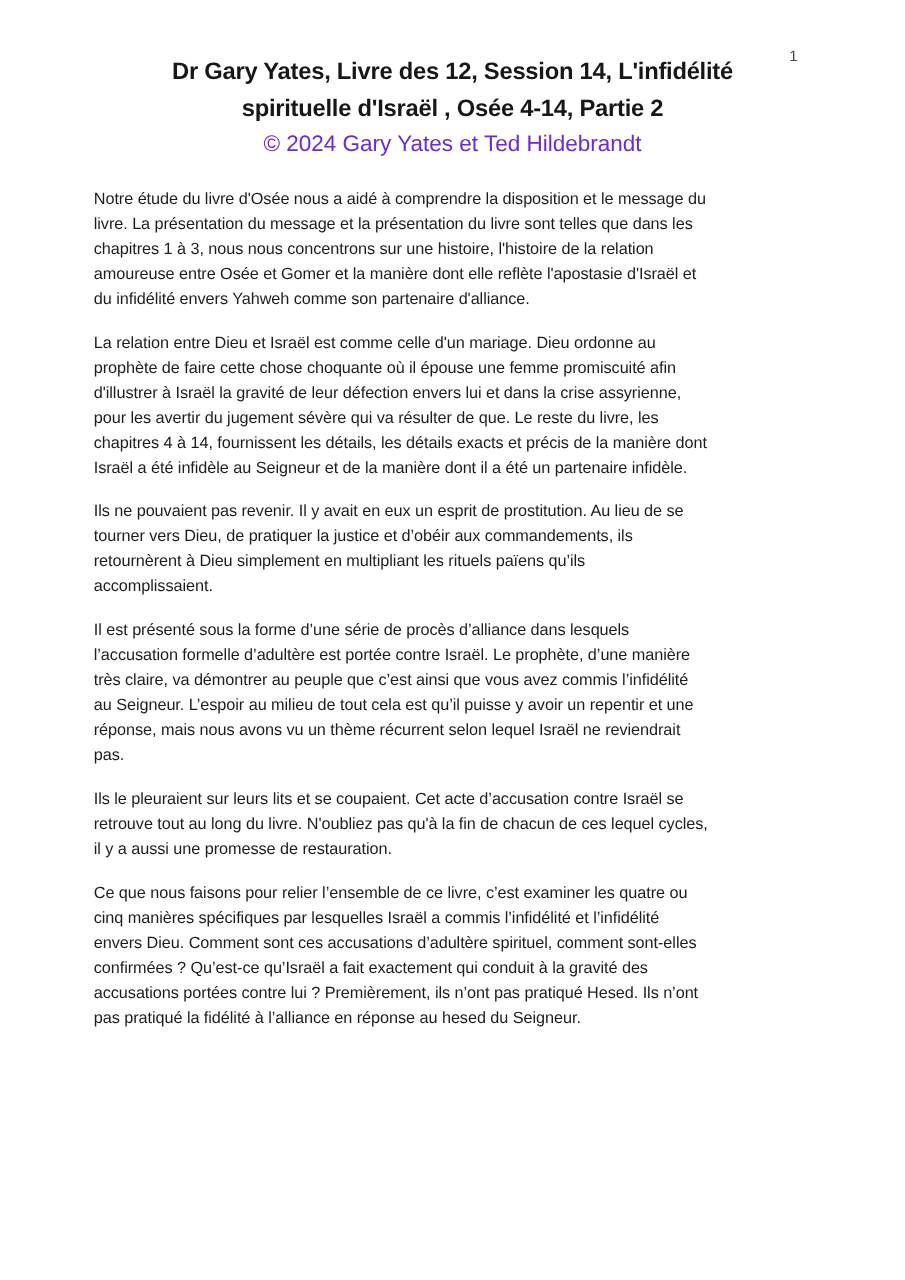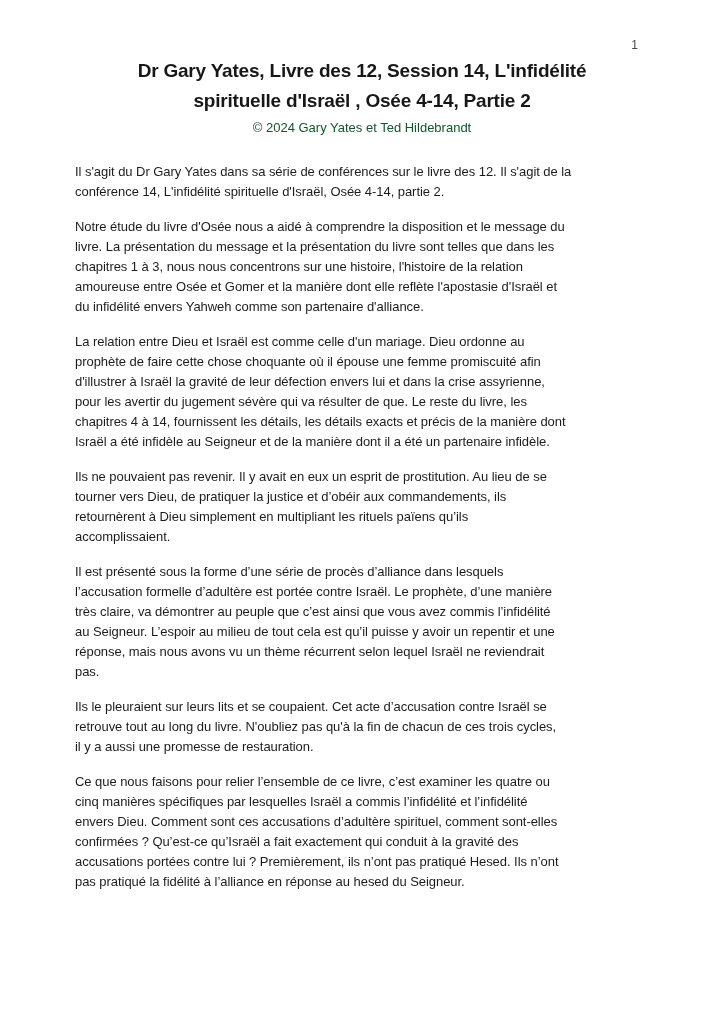--- a/index.html
+++ b/index.html
@@ -19,37 +19,37 @@
   }
   .page-number {
     position: absolute;
     top: 38px;
     right: 86px;
     font-size: 12px;
     line-height: 14px;
     color: #4a4a4a;
   }
   .header {
-    padding-top: 56px;
+    padding-top: 43px;
     text-align: center;
   }
   .doc-title {
     margin: 0;
     font-size: 19px;
     font-weight: bold;
     line-height: 30px;
     letter-spacing: -0.2px;
     white-space: pre;
     color: #171717;
   }
   .copyright {
     margin-top: 2px;
-    font-size: 13px;
+    font-size: 18px;
     line-height: 20px;
-    color: #14532d;
+    color: #6d28d9;
   }
   .content {
     margin: 24px 66px 0 75px;
   }
   .content p {
     margin: 0 0 15px 0;
     font-size: 13px;
     line-height: 20px;
     letter-spacing: -0.05px;
     white-space: pre;
@@ -63,22 +63,20 @@
 
   <div class="page-number">1</div>
 
   <div class="header">
     <h1 class="doc-title">Dr Gary Yates, Livre des 12, Session 14, L'infidélité
 spirituelle d'Israël , Osée 4-14, Partie 2</h1>
     <div class="copyright">© 2024 Gary Yates et Ted Hildebrandt</div>
   </div>
 
   <div class="content">
-    <p>Il s'agit du Dr Gary Yates dans sa série de conférences sur le livre des 12. Il s'agit de la
-conférence 14, L'infidélité spirituelle d'Israël, Osée 4-14, partie 2.</p>
     <p>Notre étude du livre d'Osée nous a aidé à comprendre la disposition et le message du
 livre. La présentation du message et la présentation du livre sont telles que dans les
 chapitres 1 à 3, nous nous concentrons sur une histoire, l'histoire de la relation
 amoureuse entre Osée et Gomer et la manière dont elle reflète l'apostasie d'Israël et
 du infidélité envers Yahweh comme son partenaire d'alliance.</p>
     <p>La relation entre Dieu et Israël est comme celle d'un mariage. Dieu ordonne au
 prophète de faire cette chose choquante où il épouse une femme promiscuité afin
 d'illustrer à Israël la gravité de leur défection envers lui et dans la crise assyrienne,
 pour les avertir du jugement sévère qui va résulter de que. Le reste du livre, les
 chapitres 4 à 14, fournissent les détails, les détails exacts et précis de la manière dont
@@ -87,21 +85,21 @@
 tourner vers Dieu, de pratiquer la justice et d’obéir aux commandements, ils
 retournèrent à Dieu simplement en multipliant les rituels païens qu’ils
 accomplissaient.</p>
     <p>Il est présenté sous la forme d’une série de procès d’alliance dans lesquels
 l’accusation formelle d’adultère est portée contre Israël. Le prophète, d’une manière
 très claire, va démontrer au peuple que c’est ainsi que vous avez commis l’infidélité
 au Seigneur. L’espoir au milieu de tout cela est qu’il puisse y avoir un repentir et une
 réponse, mais nous avons vu un thème récurrent selon lequel Israël ne reviendrait
 pas.</p>
     <p>Ils le pleuraient sur leurs lits et se coupaient. Cet acte d’accusation contre Israël se
-retrouve tout au long du livre. N'oubliez pas qu'à la fin de chacun de ces trois cycles,
+retrouve tout au long du livre. N'oubliez pas qu'à la fin de chacun de ces lequel cycles,
 il y a aussi une promesse de restauration.</p>
     <p>Ce que nous faisons pour relier l’ensemble de ce livre, c’est examiner les quatre ou
 cinq manières spécifiques par lesquelles Israël a commis l’infidélité et l’infidélité
 envers Dieu. Comment sont ces accusations d’adultère spirituel, comment sont-elles
 confirmées ? Qu’est-ce qu’Israël a fait exactement qui conduit à la gravité des
 accusations portées contre lui ? Premièrement, ils n’ont pas pratiqué Hesed. Ils n’ont
 pas pratiqué la fidélité à l’alliance en réponse au hesed du Seigneur.</p>
   </div>
 
 </div>

